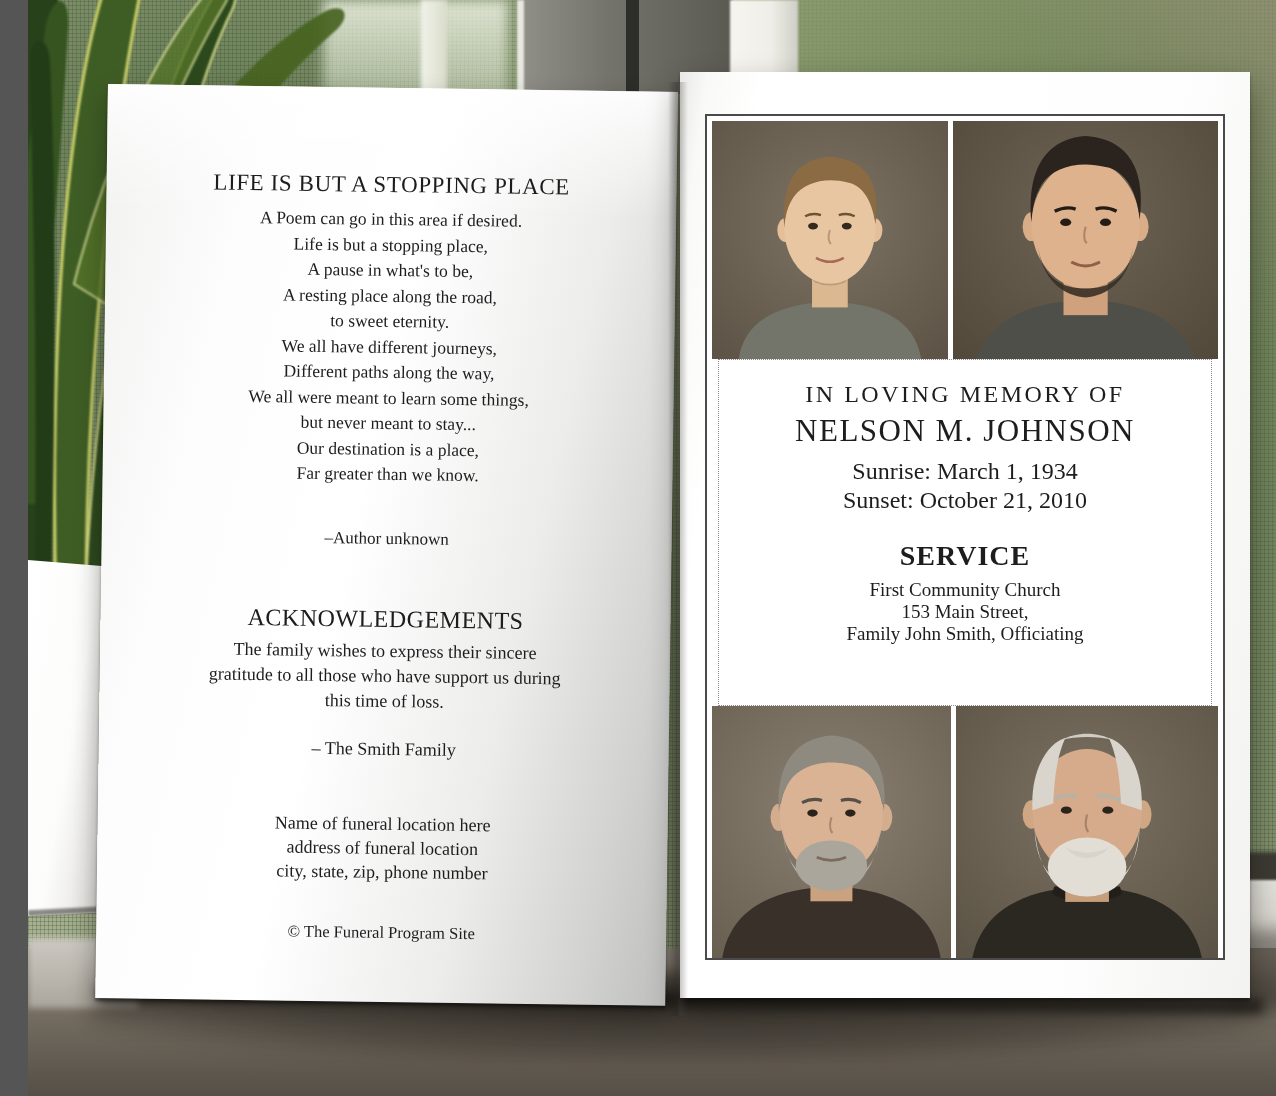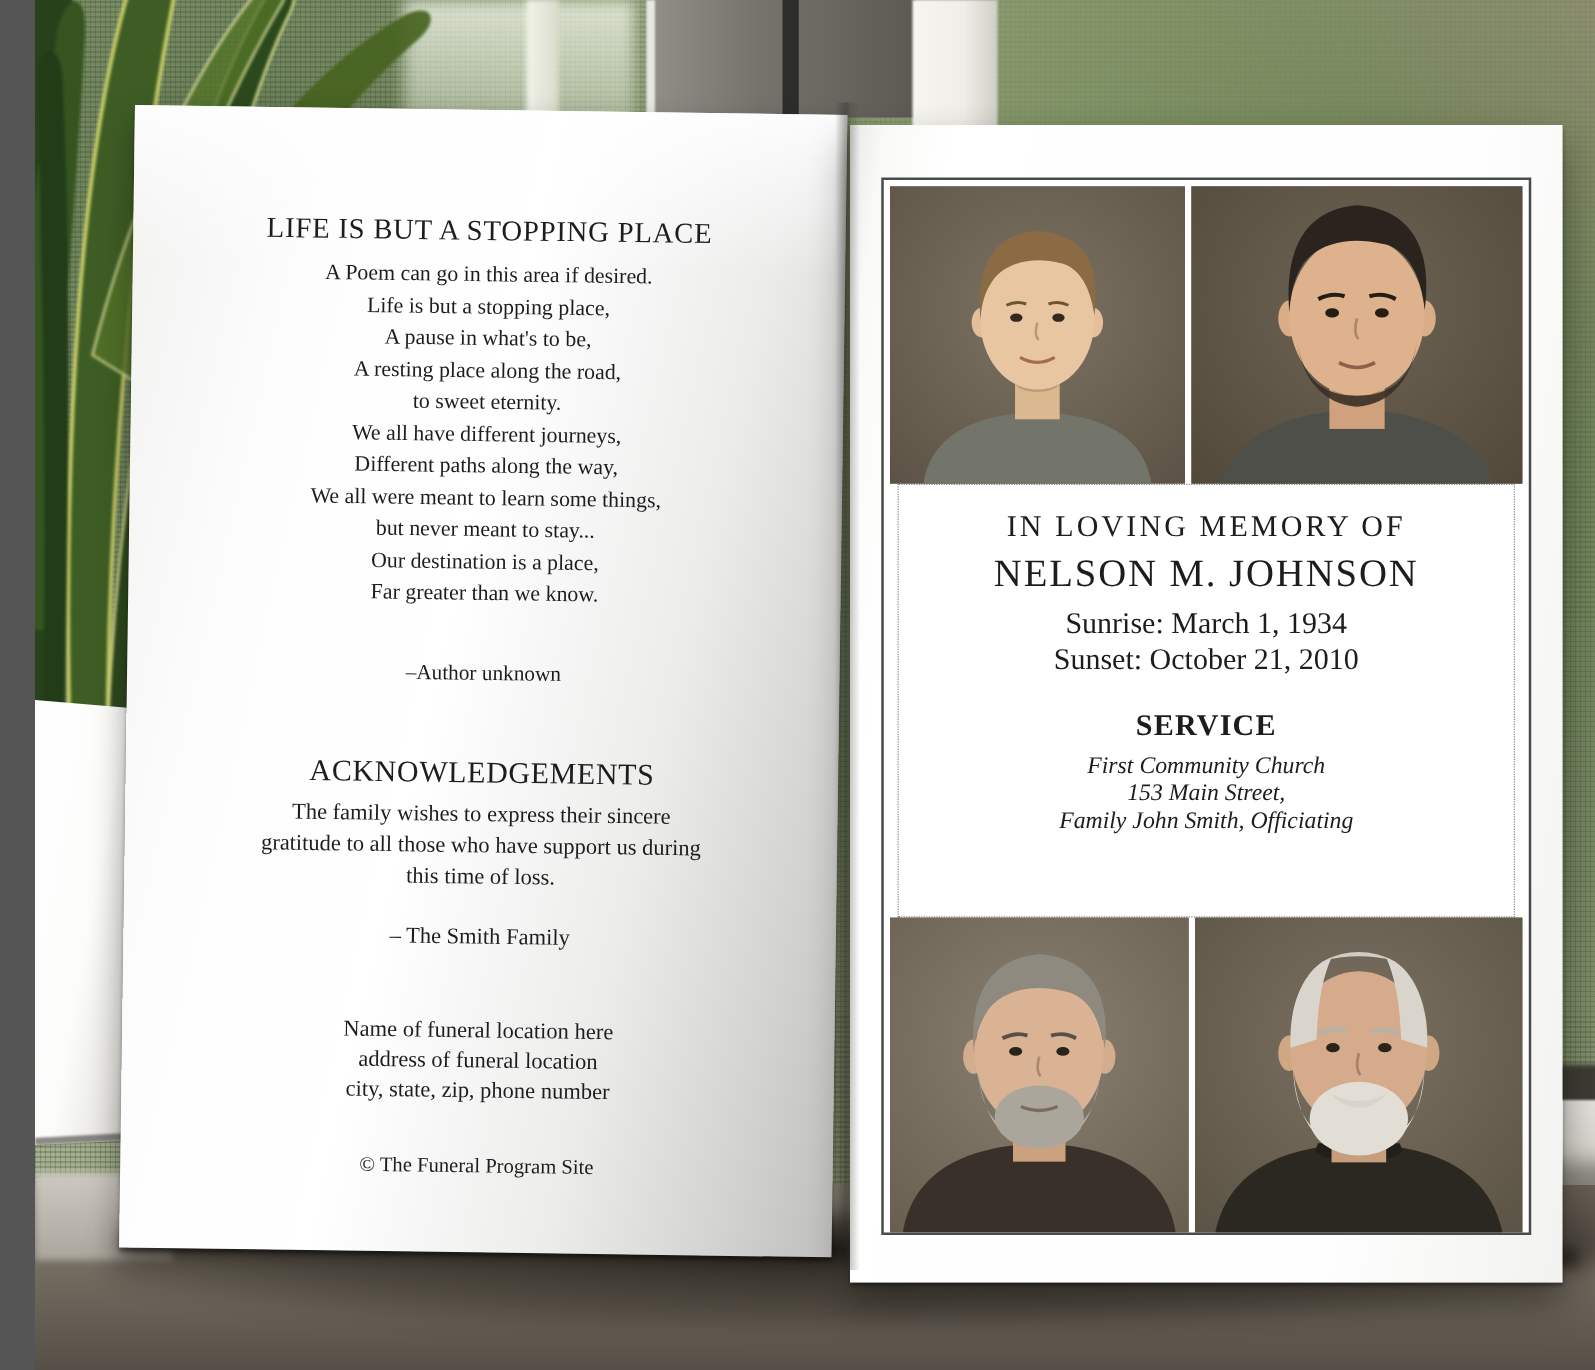--- a/index.html
+++ b/index.html
@@ -98,21 +98,21 @@
   .page{position:absolute;z-index:5;}
   .page-left{
     left:80px;top:84px;width:570px;height:914px;
     transform:rotate(.8deg);transform-origin:top left;
     background:
       linear-gradient(180deg, rgba(255,255,255,.85) 0%, rgba(255,255,255,0) 14%),
       linear-gradient(102deg,#f1f1f0 0%,#fdfdfd 22%,#ffffff 45%,#ececeb 70%,#d2d2d1 88%,#bebebd 100%);
     box-shadow:0 3px 3px rgba(0,0,0,.35), 0 14px 26px rgba(22,19,15,.4);
   }
   .page-right{
-    left:652px;top:100px;width:570px;height:926px;
+    left:652px;top:72px;width:570px;height:926px;
     background:linear-gradient(98deg,#e8e8e6 0%,#f9f9f7 4%,#ffffff 12%,#fefefe 72%,#f2f2f0 100%);
     box-shadow:0 3px 3px rgba(0,0,0,.35), 0 16px 28px rgba(22,19,15,.45);
   }
   
   .lp-content{padding-top:84px;text-align:center;}
   .lp-title{font-size:23px;letter-spacing:.6px;}
   .poem{margin-top:9px;font-size:17.5px;line-height:25.5px;}
   .poem-attrib{margin-top:41px;font-size:17px;}
   .ack-title{margin-top:57px;font-size:24px;letter-spacing:.5px;}
   .ack-body{margin-top:6px;font-size:18px;line-height:25px;}
@@ -134,22 +134,22 @@
   .ph-bot-left{flex:0 0 47.2%;}
   .ph-bot-right{flex:1;}
   .memory-band{
     flex:1;margin:0 11px;border-top:1px dotted #8b8b8b;border-bottom:1px dotted #8b8b8b;
     border-left:1px dotted #8b8b8b;border-right:1px dotted #8b8b8b;
     text-align:center;padding-top:21px;
   }
   .mem-heading{font-size:24px;letter-spacing:2.5px;}
   .mem-name{font-size:31px;letter-spacing:1.5px;margin-top:5px;}
   .mem-dates{font-size:24px;line-height:29px;margin-top:8px;}
-  .svc-title{font-size:24px;font-weight:bold;letter-spacing:1px;margin-top:25px;}
-  .svc-lines{font-size:19px;line-height:22px;margin-top:7px;font-style:italic;}
+  .svc-title{font-size:28px;font-weight:bold;letter-spacing:1px;margin-top:25px;}
+  .svc-lines{font-size:19px;line-height:22px;margin-top:7px;}
 </style>
 </head>
 <body>
 
 <div id="scene">
 
   <div class="mesh"></div>
   <div class="light-blur-patch"></div>
   <div class="frame-strip-a"></div>
   <div class="sash"></div>

